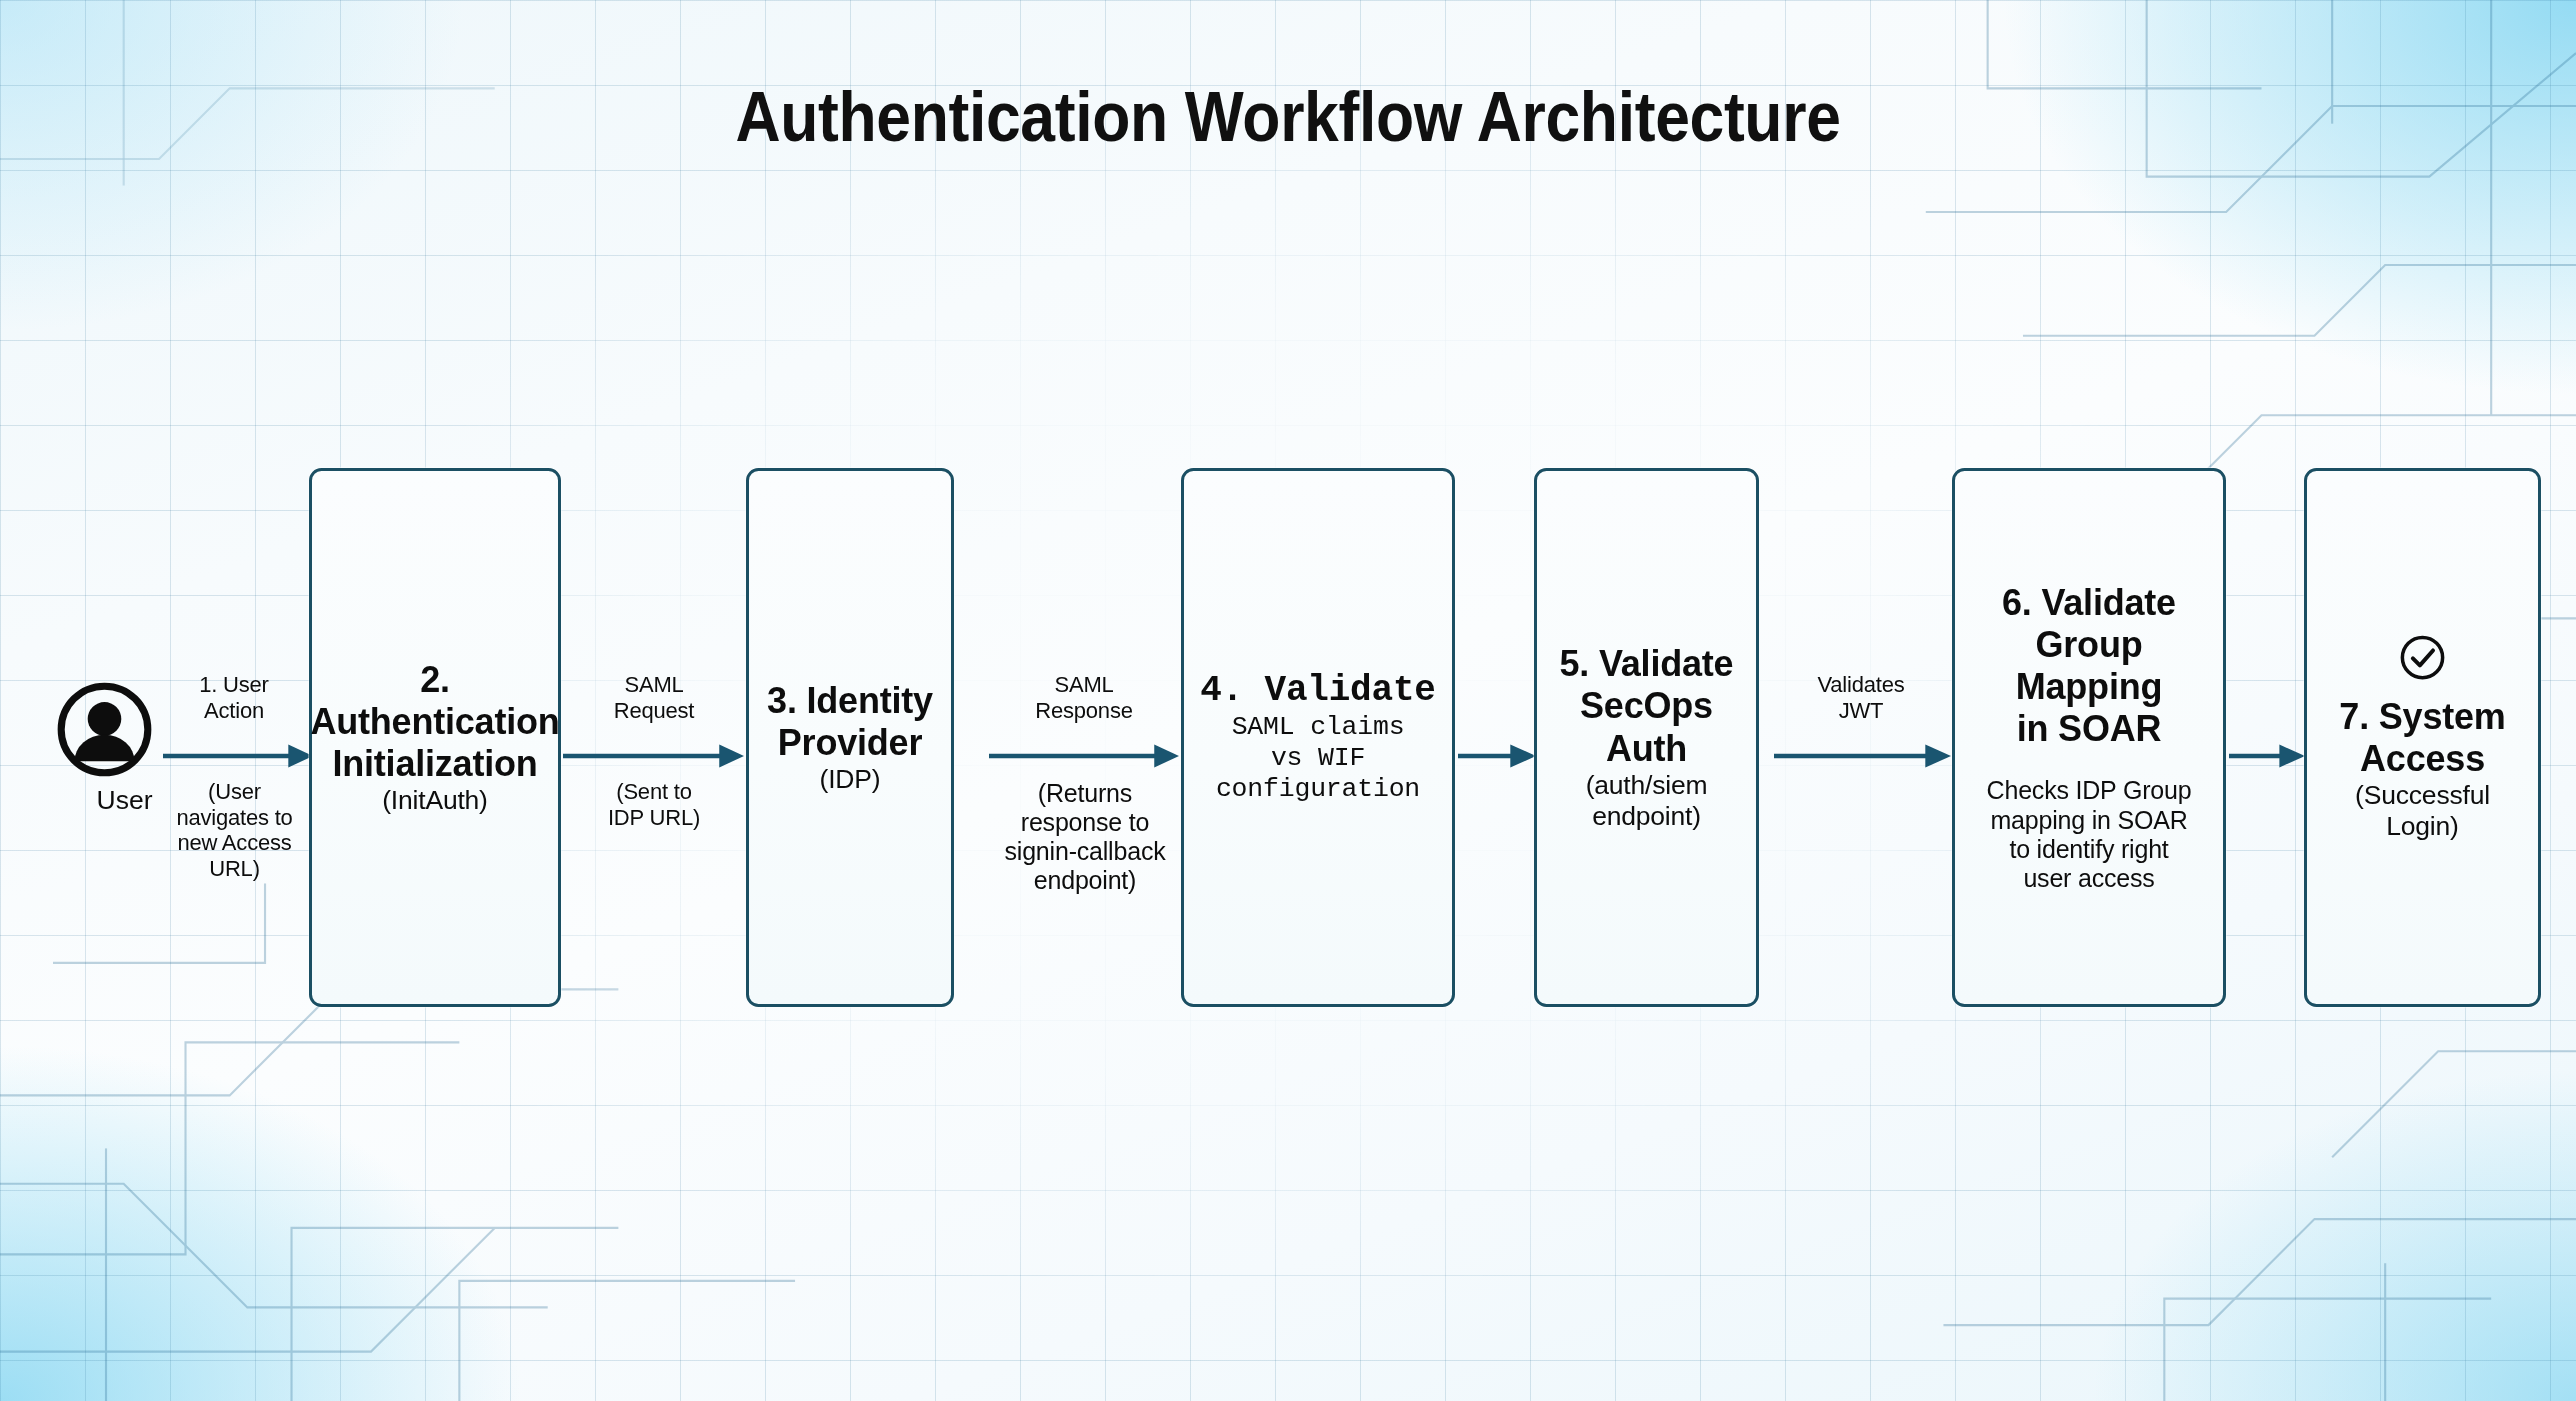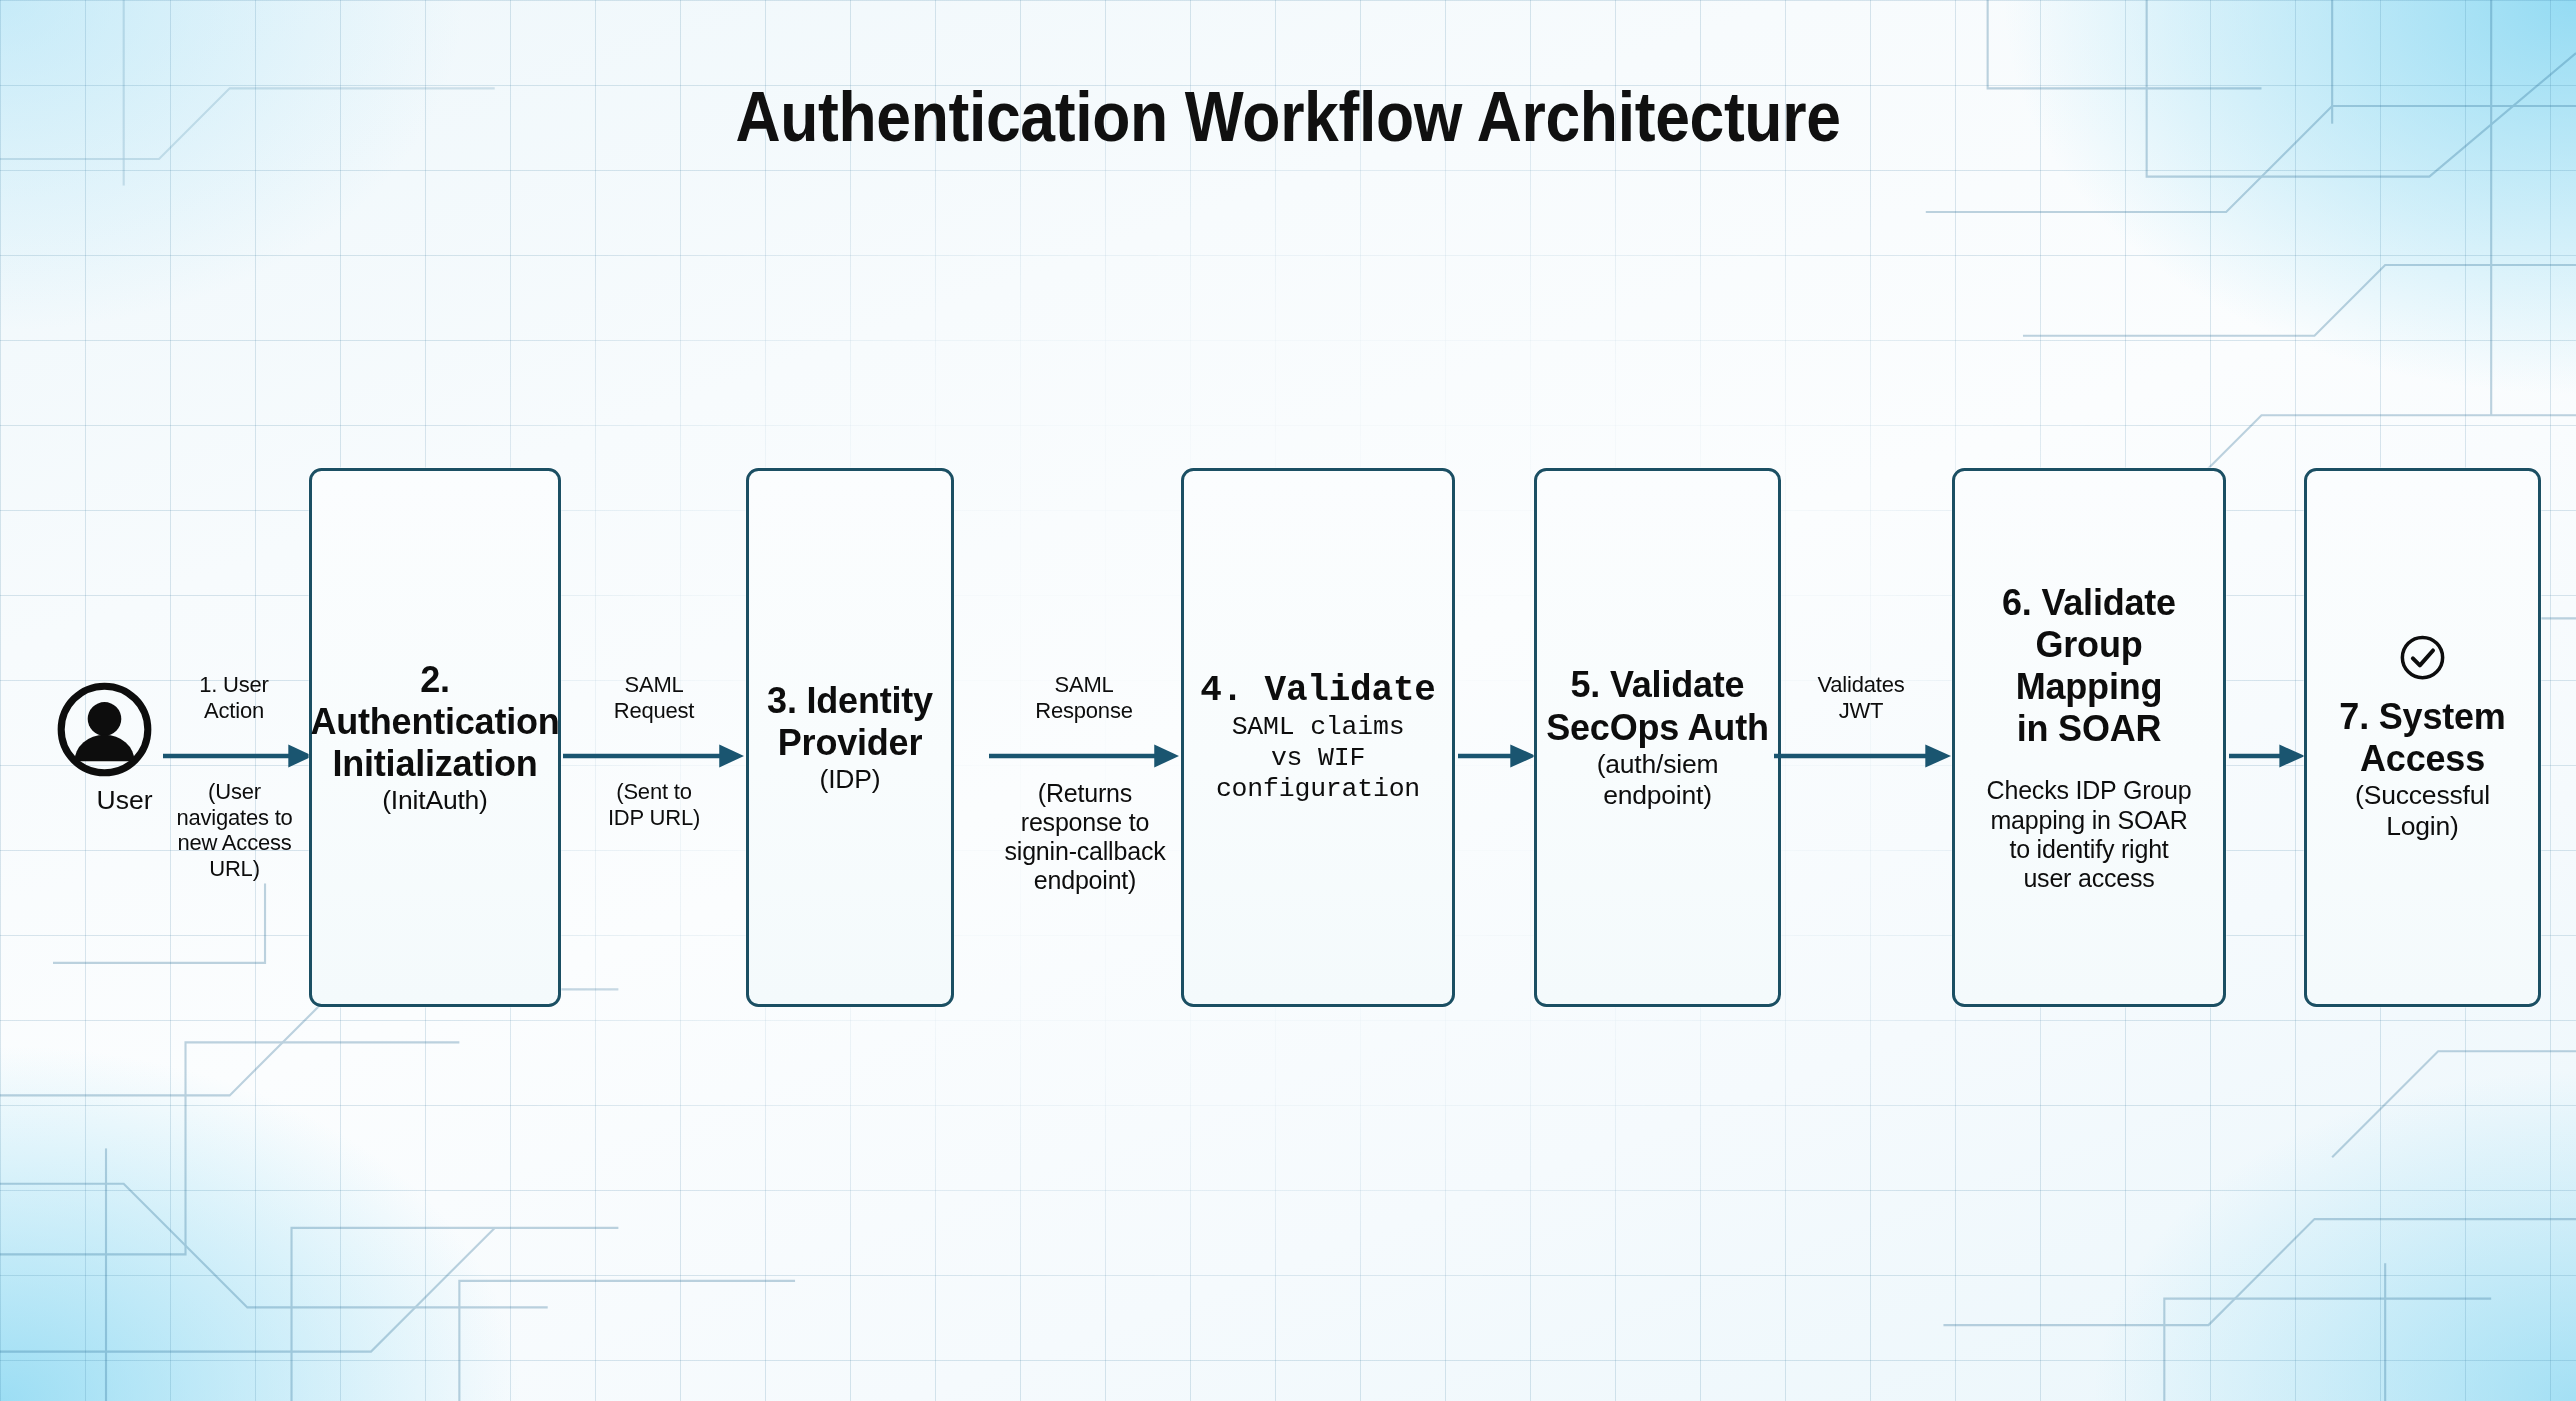--- a/index.html
+++ b/index.html
@@ -259,21 +259,21 @@
     </div>
   </div>
 
   <div class="connector" style="left:1458px; top:740px; width:78px;">
     <svg width="78" height="32" viewBox="0 0 88 36">
       <line x1="0" y1="18" x2="62" y2="18" stroke="#1a5570" stroke-width="5"></line>
       <polygon points="59,5 88,18 59,31" fill="#1a5570"></polygon>
     </svg>
   </div>
 
-  <div class="node-box" style="left:1534px; width:247px;">
+  <div class="node-box" style="left:1534px; width:225px;">
     <div class="node-title">
       <div>5. Validate</div>
       <div>SecOps Auth</div>
     </div>
     <div class="node-sub">
       <div>(auth/siem</div>
       <div>endpoint)</div>
     </div>
   </div>
 

